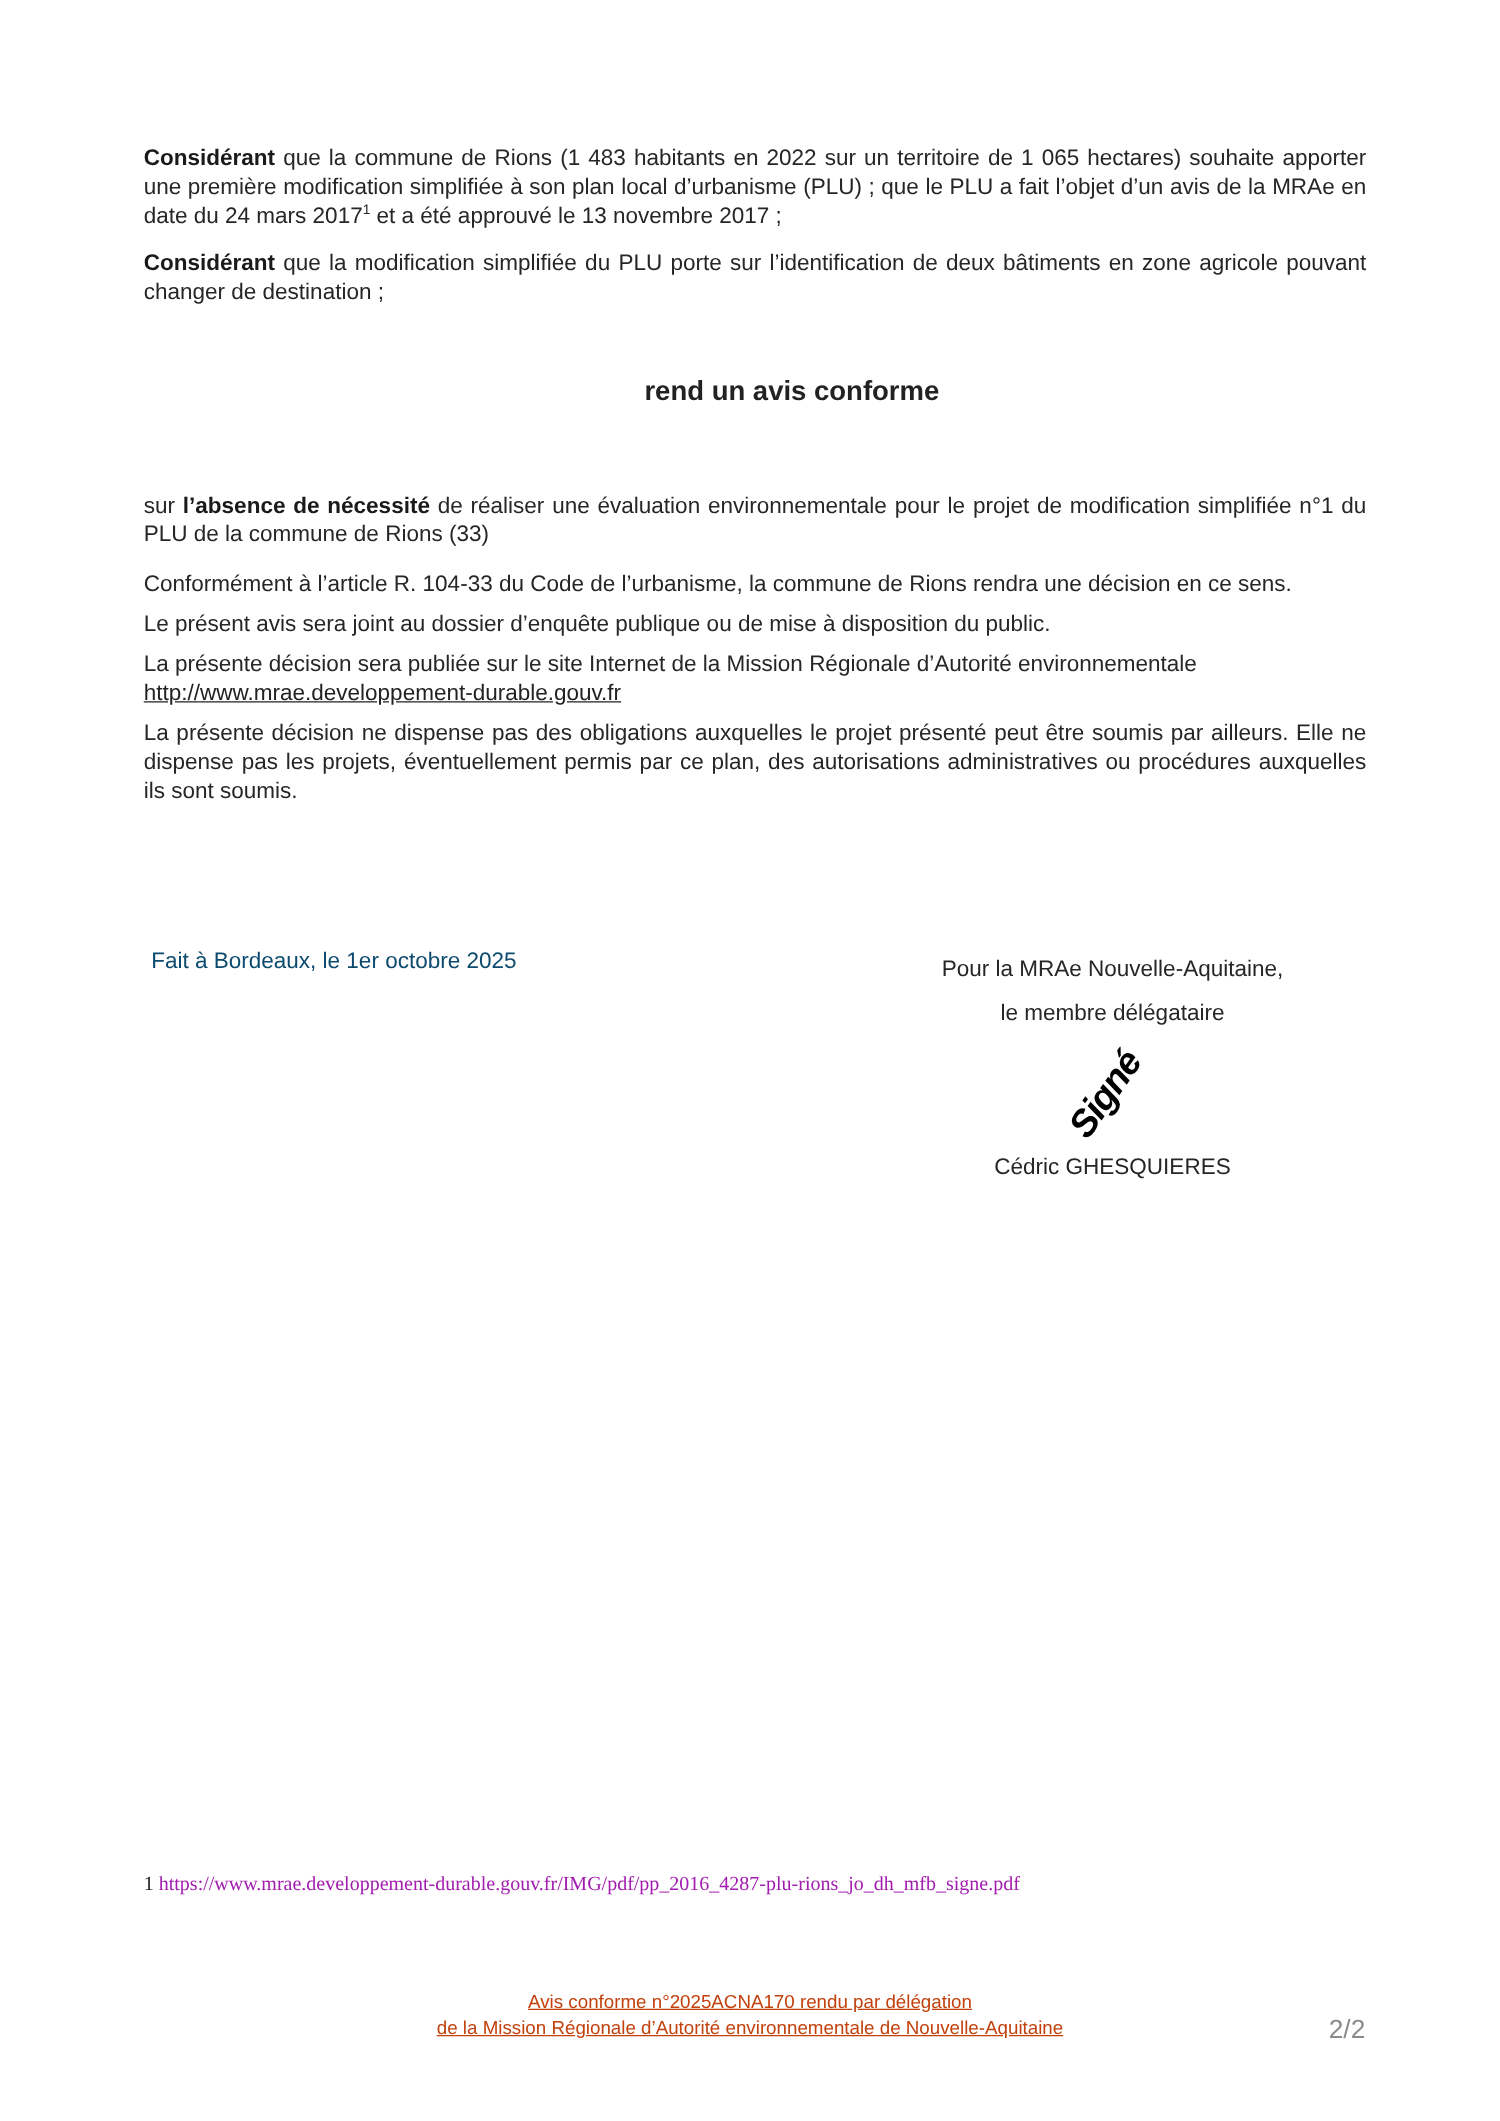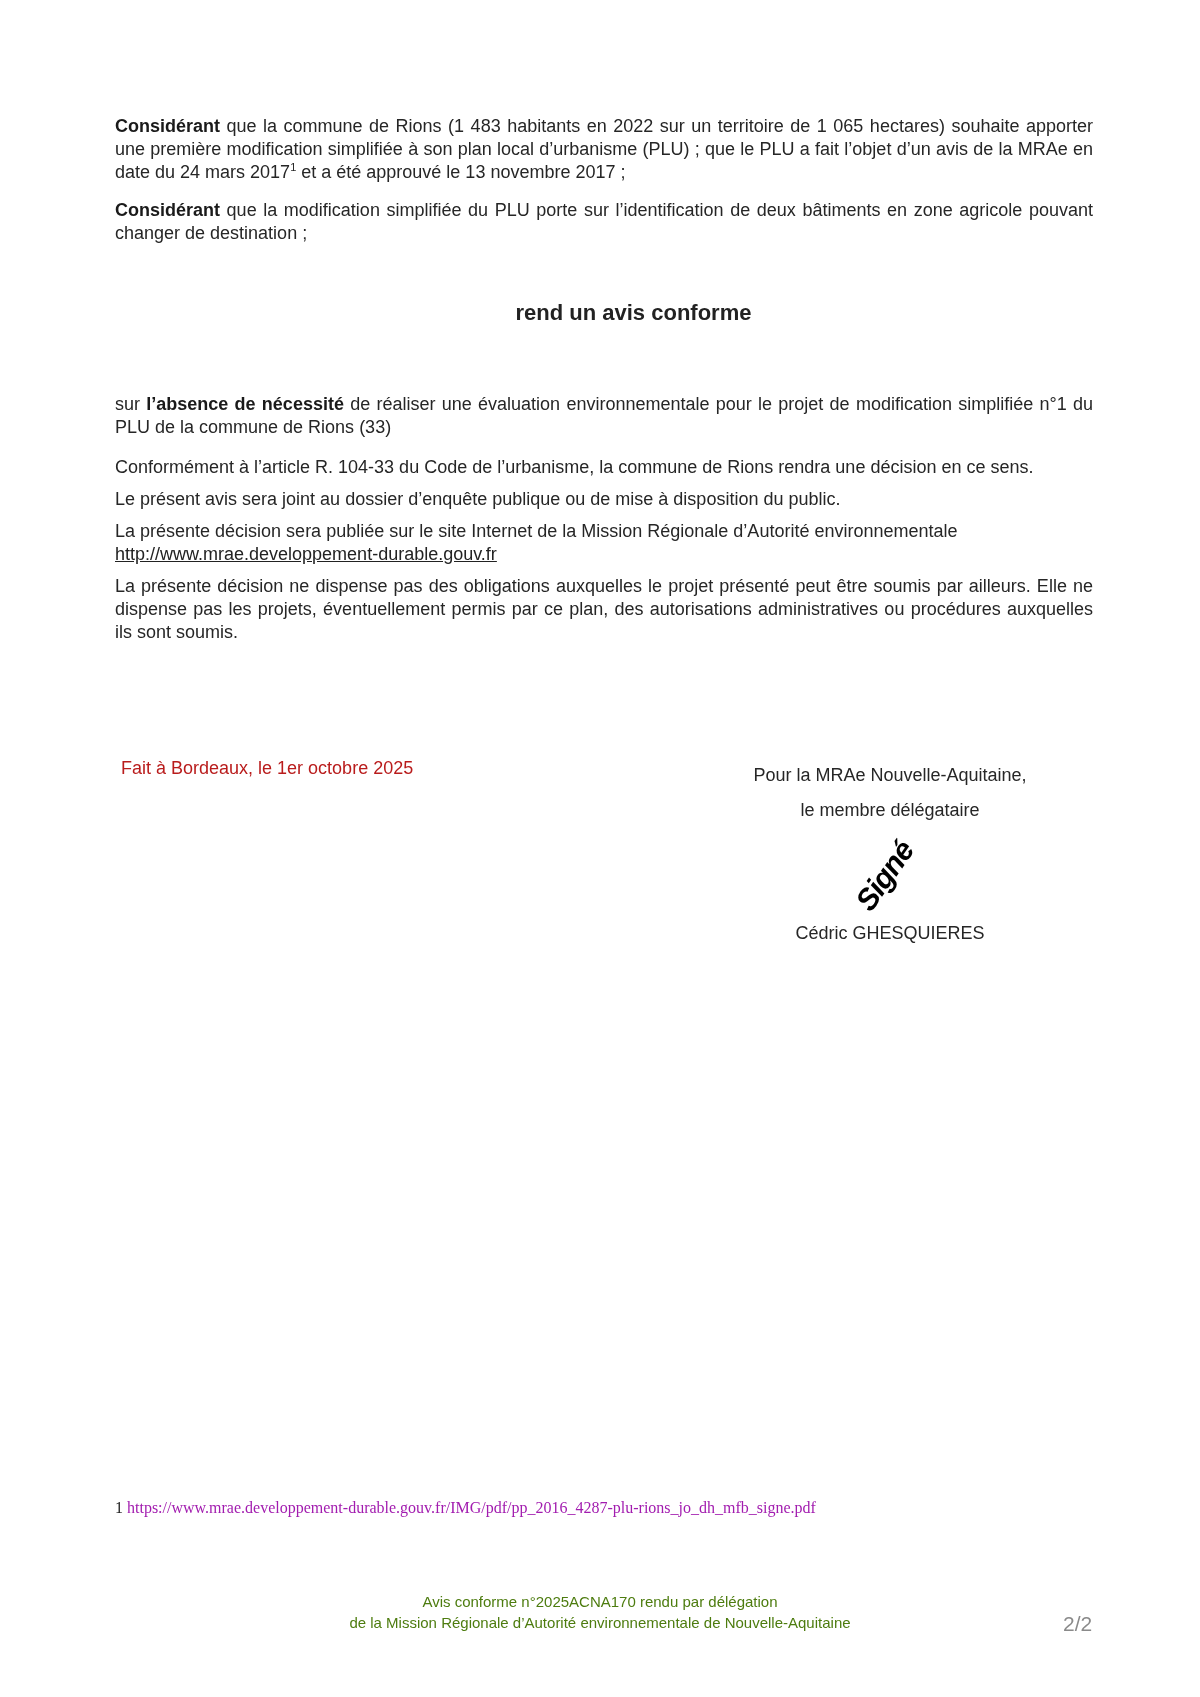--- a/index.html
+++ b/index.html
@@ -6,31 +6,31 @@
   body { width: 1200px; height: 1697px; position: relative; overflow: hidden;
          font-family: "Liberation Sans", sans-serif; color: #222; }
   .page { position: absolute; left: 0; top: 0; width: 1200px; height: 1340px; }
   .text { position: absolute; left: 115px; width: 978px; font-size: 18px; line-height: 23px;
           text-align: justify; color: #262626; }
   .text b { color: #1a1a1a; }
   .p { margin: 0; }
   .heading { position: absolute; left: 0; width: 1267px; top: 300px; text-align: center;
              font-size: 22px; font-weight: bold; color: #222; }
   .link { color: #222; text-decoration: underline; }
-  .sig-left { position: absolute; left: 121px; top: 758px; font-size: 18px; color: #b91c1c; }
+  .sig-left { position: absolute; left: 121px; top: 758px; font-size: 18px; color: #0c4a6e; }
   .sig-right { position: absolute; left: 700px; top: 758px; width: 380px; text-align: center;
                font-size: 18px; color: #262626; line-height: 35px; }
   .stamp { display: block; margin: 8px auto 0 auto; width: 100px; height: 80px; position: relative; }
   .stamp span { position: absolute; left: 6px; top: 22px; font-size: 30px; font-weight: bold;
                 font-style: italic; transform: rotate(-55deg); color: #000; letter-spacing: -1px; }
   .footnote { position: absolute; left: 115px; top: 1499px; font-family: "Liberation Serif", serif;
               font-size: 16px; color: #222; }
   .footnote a { color: #a21caf; margin-left: 4px; }
   .footer { position: absolute; left: 300px; top: 1591px; width: 600px; text-align: center;
-            font-size: 15px; color: #4d7c0f; line-height: 21px; }
+            font-size: 15px; color: #c2410c; line-height: 21px; text-decoration: underline; }
   .pagenum { position: absolute; left: 1063px; top: 1612px; font-size: 21px; color: #8a8a8a; }
   sup { font-size: 11px; line-height: 0; }
 </style>
 </head>
 <body>
 
 <div class="page">
 
   <div class="text" style="top:115px;">
     <p class="p"><b>Considérant</b><span> que la commune de Rions (1 483 habitants en 2022 sur un territoire de 1 065 hectares) souhaite apporter une première modification simplifiée à son plan local d’urbanisme (PLU) ; que le PLU a fait l’objet d’un avis de la MRAe en date du 24 mars 2017</span><sup>1</sup><span> et a été approuvé le 13 novembre 2017 ;</span></p>

